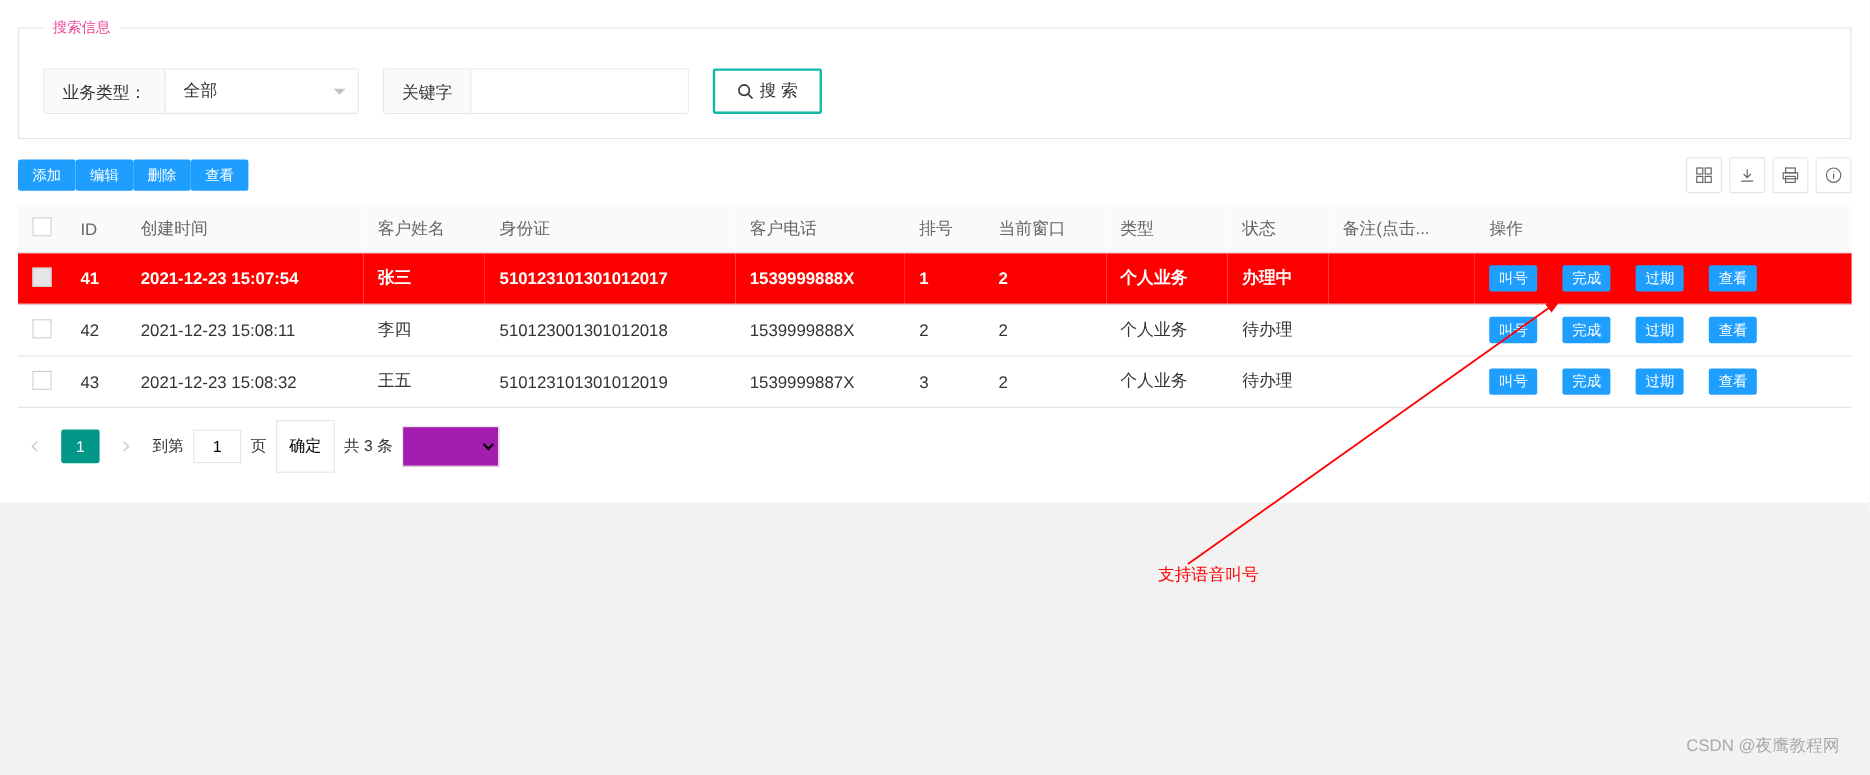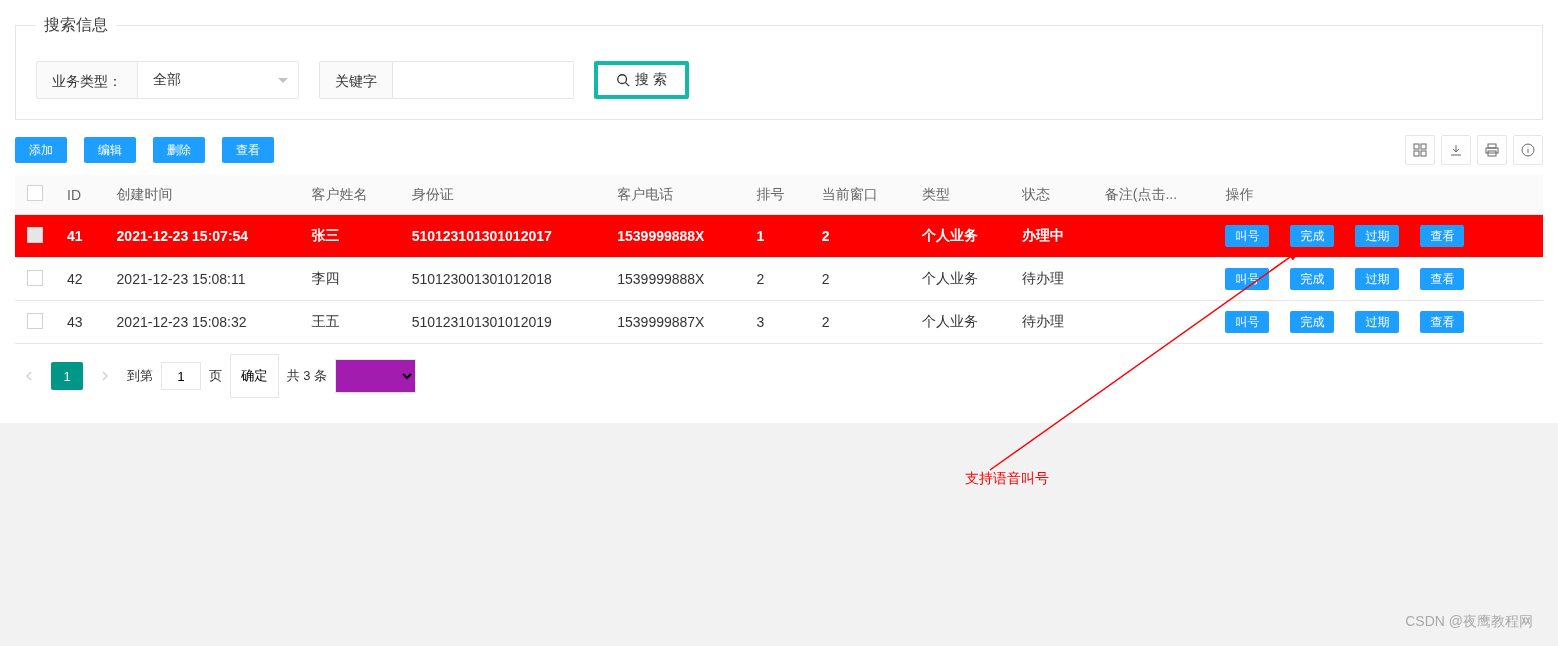--- a/index.html
+++ b/index.html
@@ -1,37 +1,37 @@
 <!DOCTYPE html>
 <html><head>
   <meta charset="utf-8">
   <style>
     * { box-sizing: border-box; margin: 0; padding: 0; }
     body { font-family: "Microsoft YaHei", Arial, sans-serif; font-size: 14px; color: #333; background: #f2f2f2; }
     
     .container { background: #fff; margin: 0; padding: 15px; }
     
     .search-fieldset { border: 1px solid #e6e6e6; padding: 15px 20px 20px; margin-bottom: 15px; position: relative; }
-    .search-legend { padding: 0 8px; font-size: 16px; color: #404040; position: relative; }
+    .search-legend { padding: 0 8px; font-size: 12px; color: #ec4899; position: relative; }
     .search-row { display: flex; align-items: center; gap: 20px; margin-top: 10px; }
     
     .form-item { display: flex; align-items: center; border: 1px solid #e6e6e6; border-radius: 2px; height: 38px; }
     .form-label { padding: 0 15px; background: #fafafa; height: 100%; line-height: 38px; border-right: 1px solid #e6e6e6; color: #333; }
     .form-select { border: none; padding: 0 30px 0 15px; height: 100%; min-width: 160px; background: #fff; appearance: none; position: relative; cursor: pointer; }
     .select-wrapper { position: relative; display: flex; align-items: center; }
     .select-arrow { position: absolute; right: 10px; width: 0; height: 0; border-left: 5px solid transparent; border-right: 5px solid transparent; border-top: 5px solid #c2c2c2; pointer-events: none; }
     .form-input { border: none; padding: 0 10px; height: 100%; width: 180px; outline: none; }
     
-    .btn { display: inline-flex; align-items: center; justify-content: center; padding: 0 18px; height: 38px; border: 4px solid #14b8a6; background: #fff; border-radius: 2px; cursor: pointer; font-size: 14px; color: #333; gap: 5px; }
+    .btn { display: inline-flex; align-items: center; justify-content: center; padding: 0 18px; height: 38px; border: 2px solid #14b8a6; background: #fff; border-radius: 2px; cursor: pointer; font-size: 14px; color: #333; gap: 5px; }
     .btn-primary { background: #1E9FFF; color: #fff; border-color: #1E9FFF; }
     .btn-sm { height: 26px; padding: 0 10px; font-size: 12px; }
     .btn-xs { height: 22px; padding: 0 6px; font-size: 12px; }
     
     .toolbar { display: flex; justify-content: space-between; align-items: center; margin-bottom: 10px; }
-    .toolbar-left { display: flex; gap: 17px; }
+    .toolbar-left { display: flex; gap: 0; }
     .toolbar-right { display: flex; gap: 6px; }
     .icon-btn { width: 30px; height: 30px; border: 1px solid #e6e6e6; background: #fff; display: flex; align-items: center; justify-content: center; cursor: pointer; border-radius: 2px; color: #666; }
     
     .table { width: 100%; border-collapse: collapse; }
     .table th, .table td { padding: 10px 12px; text-align: left; font-size: 14px; }
     .table th { background: #fafafa; font-weight: normal; border-bottom: 1px solid #e6e6e6; color: #666; }
     .table td { border-bottom: 1px solid #e6e6e6; }
     .table tr.highlighted td { background: #ff0000; color: #fff; font-weight: bold; }
     
     .checkbox { width: 16px; height: 16px; border: 1px solid #d2d2d2; display: inline-block; cursor: pointer; background: #fff; }

